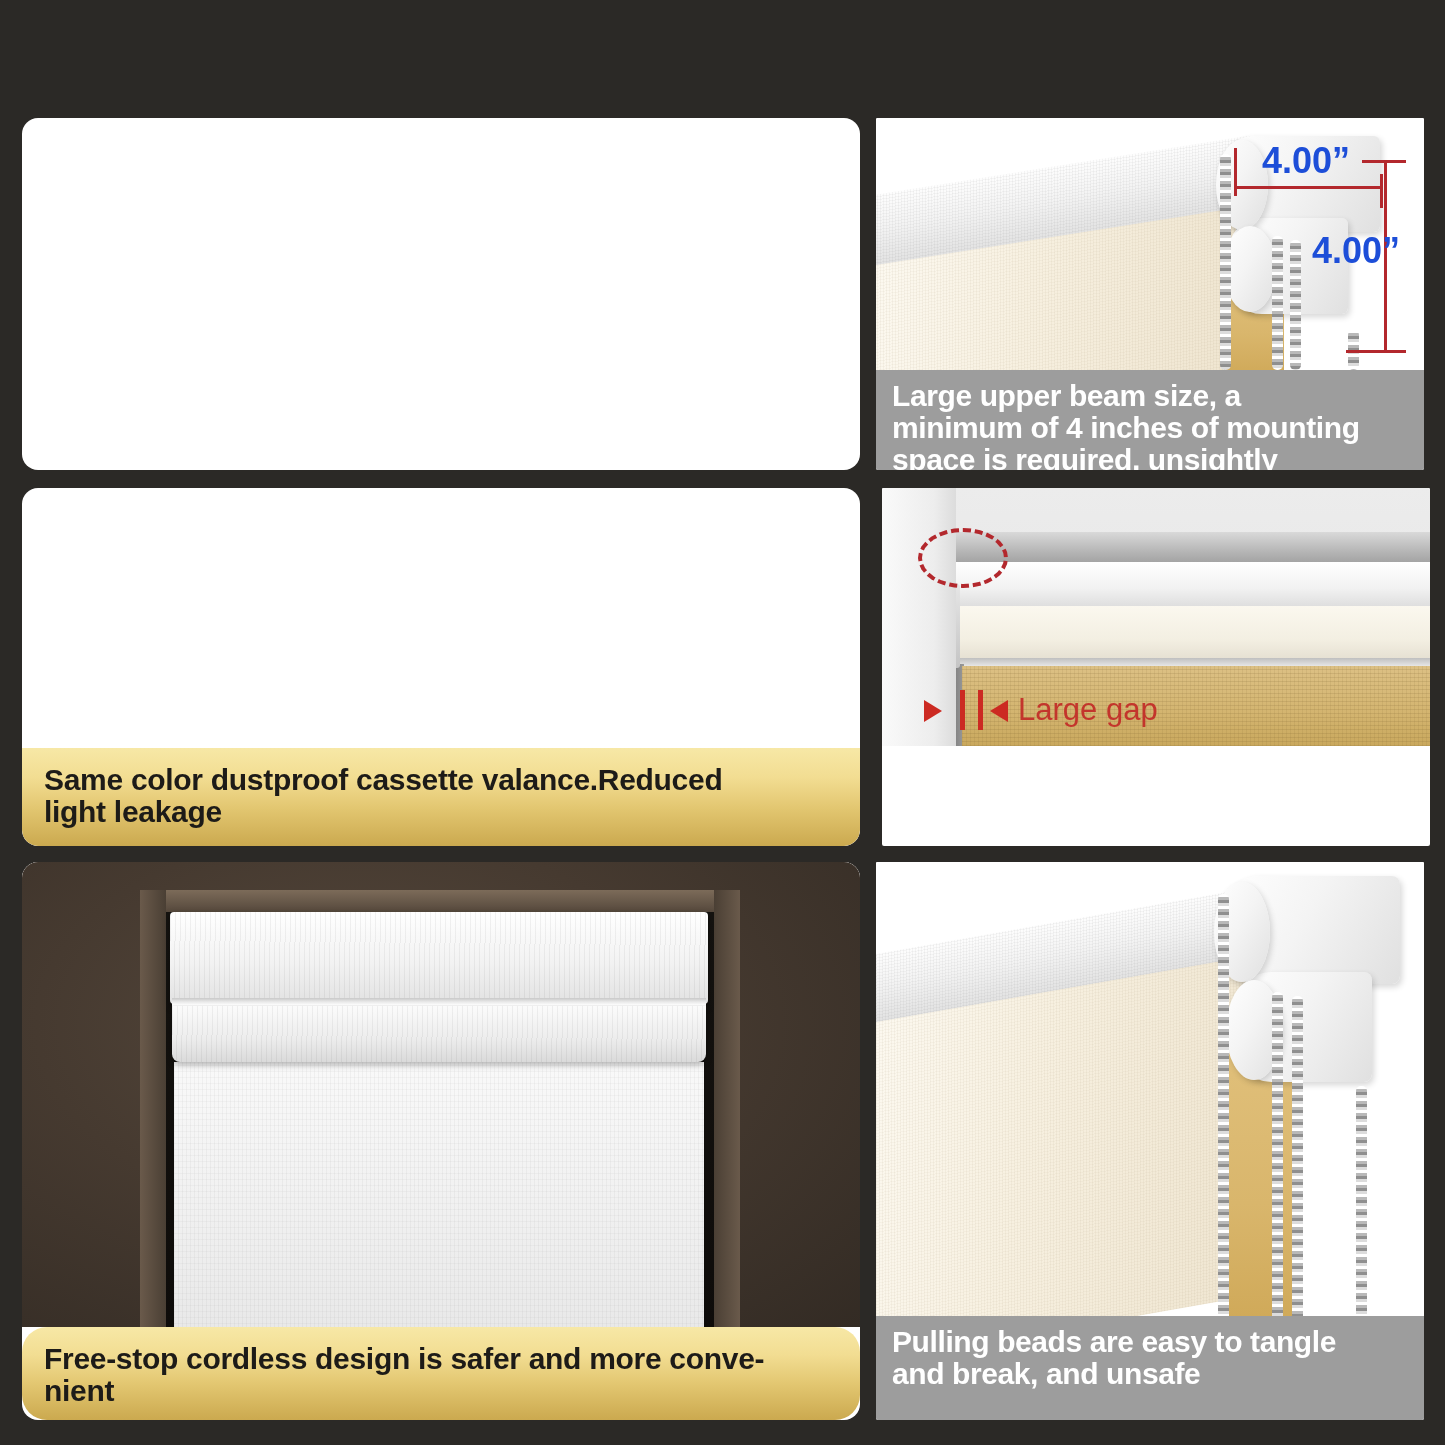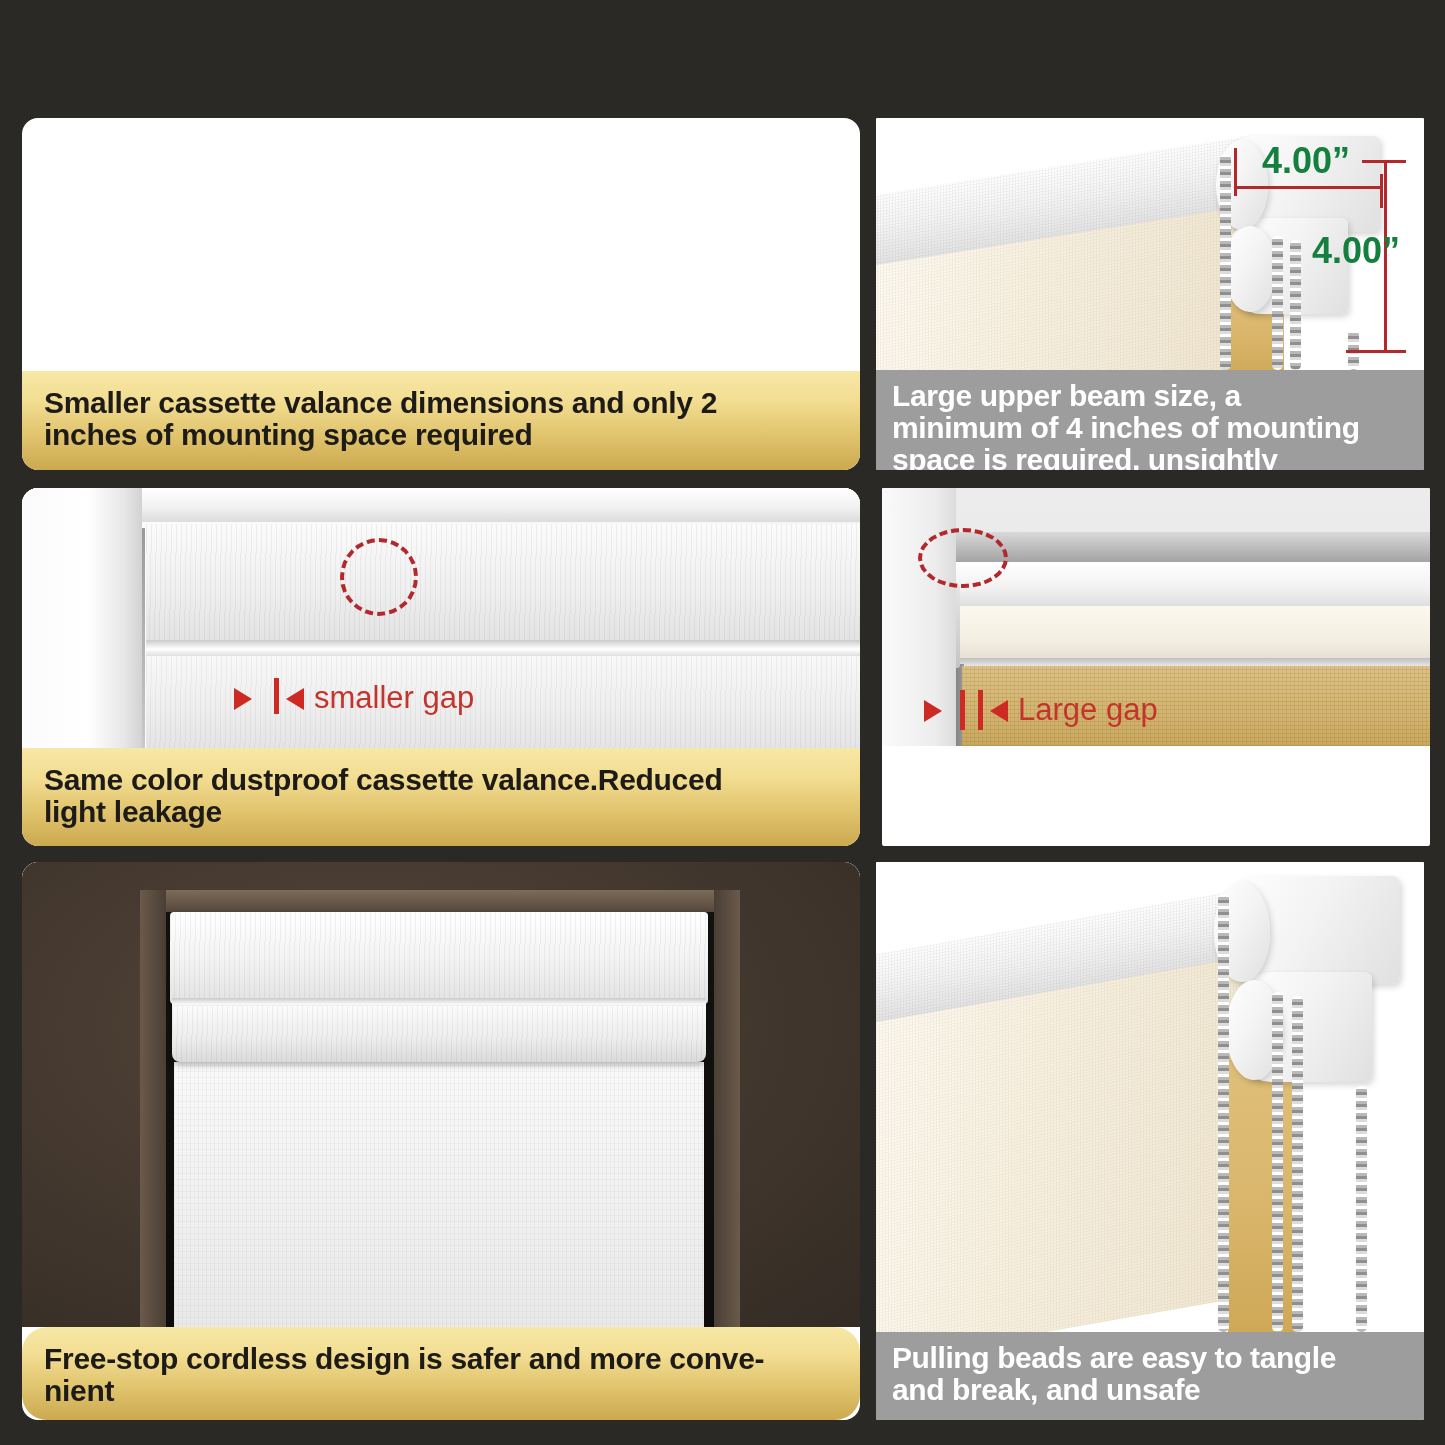--- a/index.html
+++ b/index.html
@@ -46,21 +46,21 @@
   }
   .cap-text{
     font-size:30px;font-weight:bold;line-height:1.07;
     white-space:pre-line;
   }
   .cap.gold .cap-text{letter-spacing:-0.3px;}
   .cap.grey .cap-text{letter-spacing:-0.4px;}
 
   
   .ann{position:absolute;color:#c0282d;font-weight:bold;white-space:nowrap;}
-  .dim-num{font-size:40px;font-weight:bold;color:#15803d;letter-spacing:0px;}
+  .dim-num{font-size:40px;font-weight:bold;color:#1d4ed8;letter-spacing:0px;}
   .dim-num.sm{font-size:36px;}
   .lbl-gap{font-size:31px;color:#c3352c;font-weight:normal;}
   .rline{position:absolute;background:#b3282d;}
   .rline.h{height:3px;}
   .rline.v{width:3px;}
   .tick{position:absolute;background:#b3282d;width:3px;}
   .arrow-r{position:absolute;width:0;height:0;border-top:11px solid transparent;border-bottom:11px solid transparent;border-left:18px solid #cc2a22;}
   .arrow-l{position:absolute;width:0;height:0;border-top:11px solid transparent;border-bottom:11px solid transparent;border-right:18px solid #cc2a22;}
   .gapbar{position:absolute;background:#cc2a22;width:5px;}
   .dashed-ell{position:absolute;border:4px dashed #b3282d;border-radius:50%;}
@@ -209,24 +209,20 @@
   
   .p6-bg{position:absolute;left:0;top:0;width:100%;height:100%;background:#fff;}
 </style>
 </head>
 <body>
 
 <div class="page">
 
 
   <div class="panel good" style="left:22px;top:118px;width:838px;height:352px;">
-    <div class="cap gold" style="height:99px;">
-      <div class="cap-text">Smaller cassette valance dimensions and only 2
-inches of mounting space required</div>
-    </div>
   </div>
 
   <div class="panel bad" style="left:876px;top:118px;width:548px;height:352px;">
     <div class="photo" style="height:252px;">
       <div class="roll-wrap">
 
         <div class="roll-tube" style="left:-20px;top:48px;width:400px;height:96px;transform:skewY(-9deg);border-radius:0 10px 10px 0;"></div>
 
         <div class="roll-fabric" style="left:-20px;top:120px;width:380px;height:160px;transform:skewY(-9deg);"></div>
         <div class="roll-fabric-tan" style="left:348px;top:150px;width:60px;height:110px;"></div>
@@ -253,36 +249,20 @@
       <div class="ann dim-num sm" style="left:436px;top:112px;">4.00”</div>
     </div>
     <div class="cap grey" style="height:100px;">
       <div class="cap-text">Large upper beam size, a
 minimum of 4 inches of mounting
 space is required, unsightly</div>
     </div>
   </div>
 
   <div class="panel good" style="left:22px;top:488px;width:838px;height:358px;">
-    <div class="photo" style="height:260px;">
-      <div class="p3-wall"></div>
-      <div class="p3-frameTop"></div>
-      <div class="p3-shadeTop"></div>
-      <div class="p3-rail"></div>
-      <div class="p3-shadeBot"></div>
-      <div class="p3-gapline"></div>
-      <div class="p3-frame"></div>
-
-      <div class="dashed-ell" style="left:318px;top:50px;width:70px;height:70px;"></div>
-
-      <div class="arrow-r" style="left:212px;top:200px;"></div>
-      <div class="gapbar" style="left:252px;top:190px;height:36px;"></div>
-      <div class="arrow-l" style="left:264px;top:200px;"></div>
-      <div class="ann lbl-gap" style="left:292px;top:192px;">smaller gap</div>
-    </div>
     <div class="cap gold" style="height:98px;">
       <div class="cap-text">Same color dustproof cassette valance.Reduced
 light leakage</div>
     </div>
   </div>
 
   <div class="panel bad" style="left:882px;top:488px;width:548px;height:358px;">
     <div class="photo" style="height:258px;">
       <div class="p4-wall"></div>
       <div class="p4-headtop"></div>
@@ -346,19 +326,19 @@
         <div class="bracket" style="left:356px;top:110px;width:140px;height:110px;border-radius:40px 8px 8px 40px;"></div>
         <div class="bracket" style="left:338px;top:20px;width:56px;height:100px;border-radius:50%;"></div>
         <div class="bracket" style="left:350px;top:118px;width:56px;height:100px;border-radius:50%;"></div>
 
         <div class="bead" style="left:342px;top:32px;height:438px;"></div>
         <div class="bead" style="left:396px;top:130px;height:340px;"></div>
         <div class="bead" style="left:416px;top:134px;height:336px;"></div>
         <div class="bead" style="left:480px;top:224px;height:246px;"></div>
       </div>
     </div>
-    <div class="cap grey" style="height:88px;">
+    <div class="cap grey" style="height:104px;">
       <div class="cap-text">Pulling beads are easy to tangle
 and break, and unsafe</div>
     </div>
   </div>
 
 </div>
 
 </body></html>

